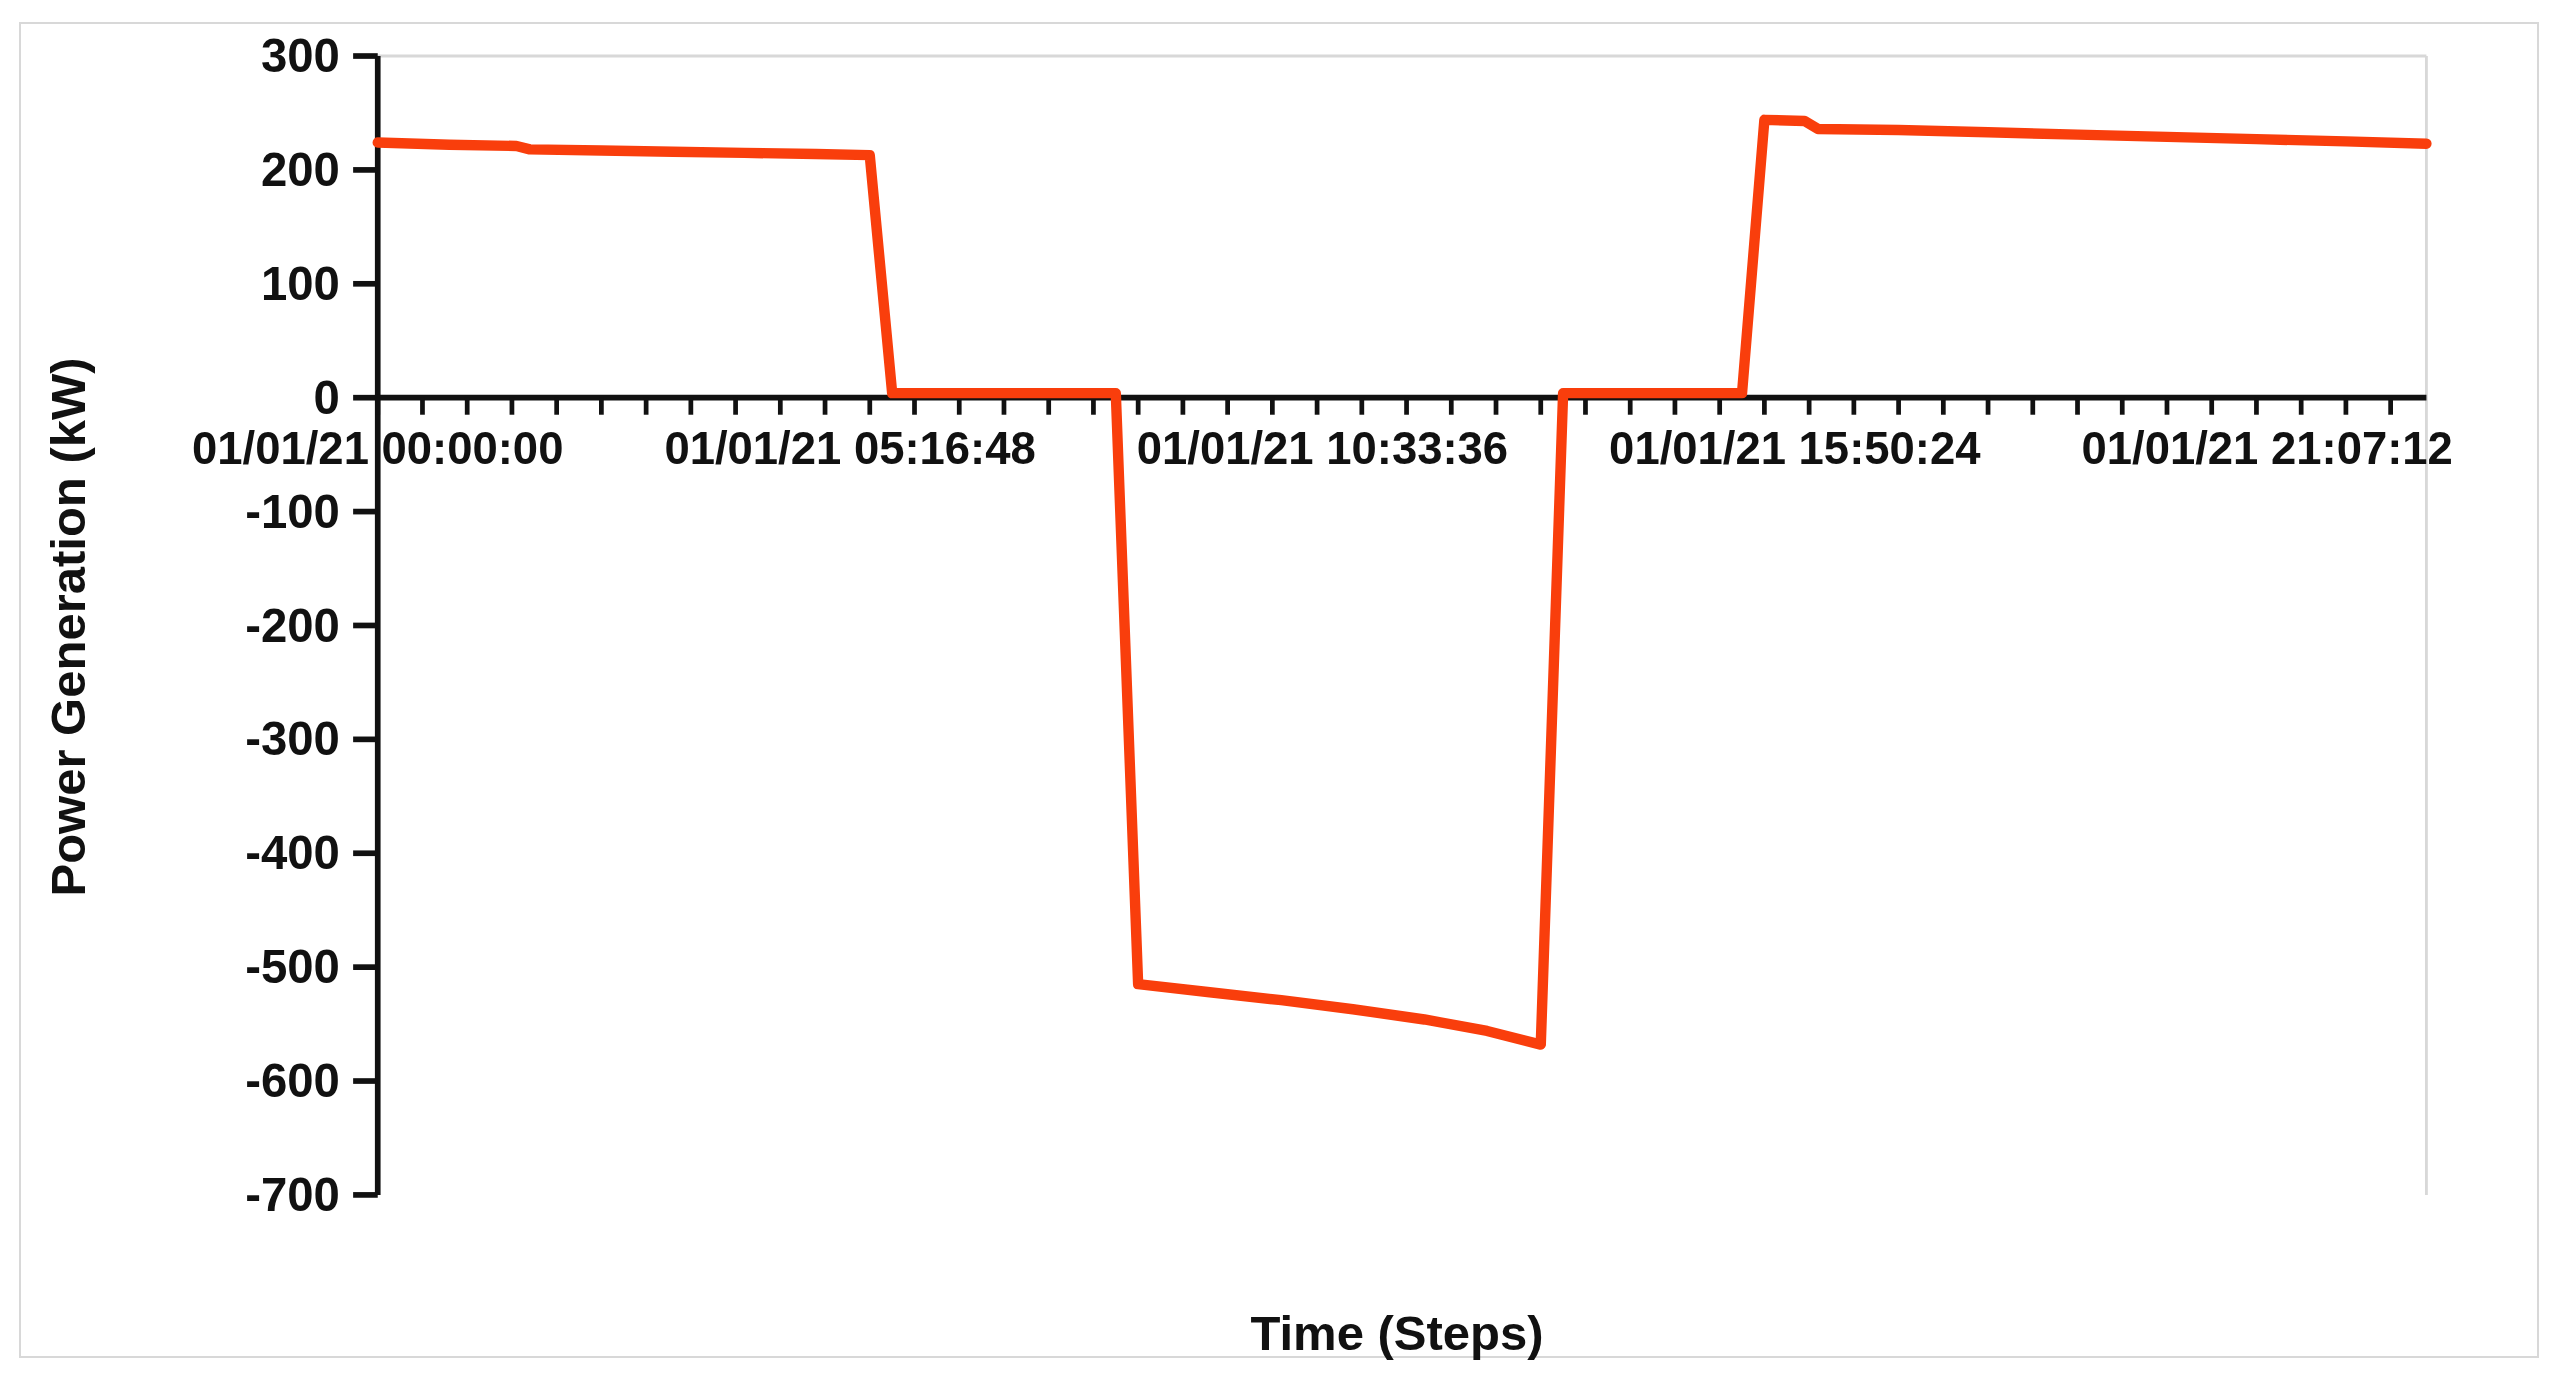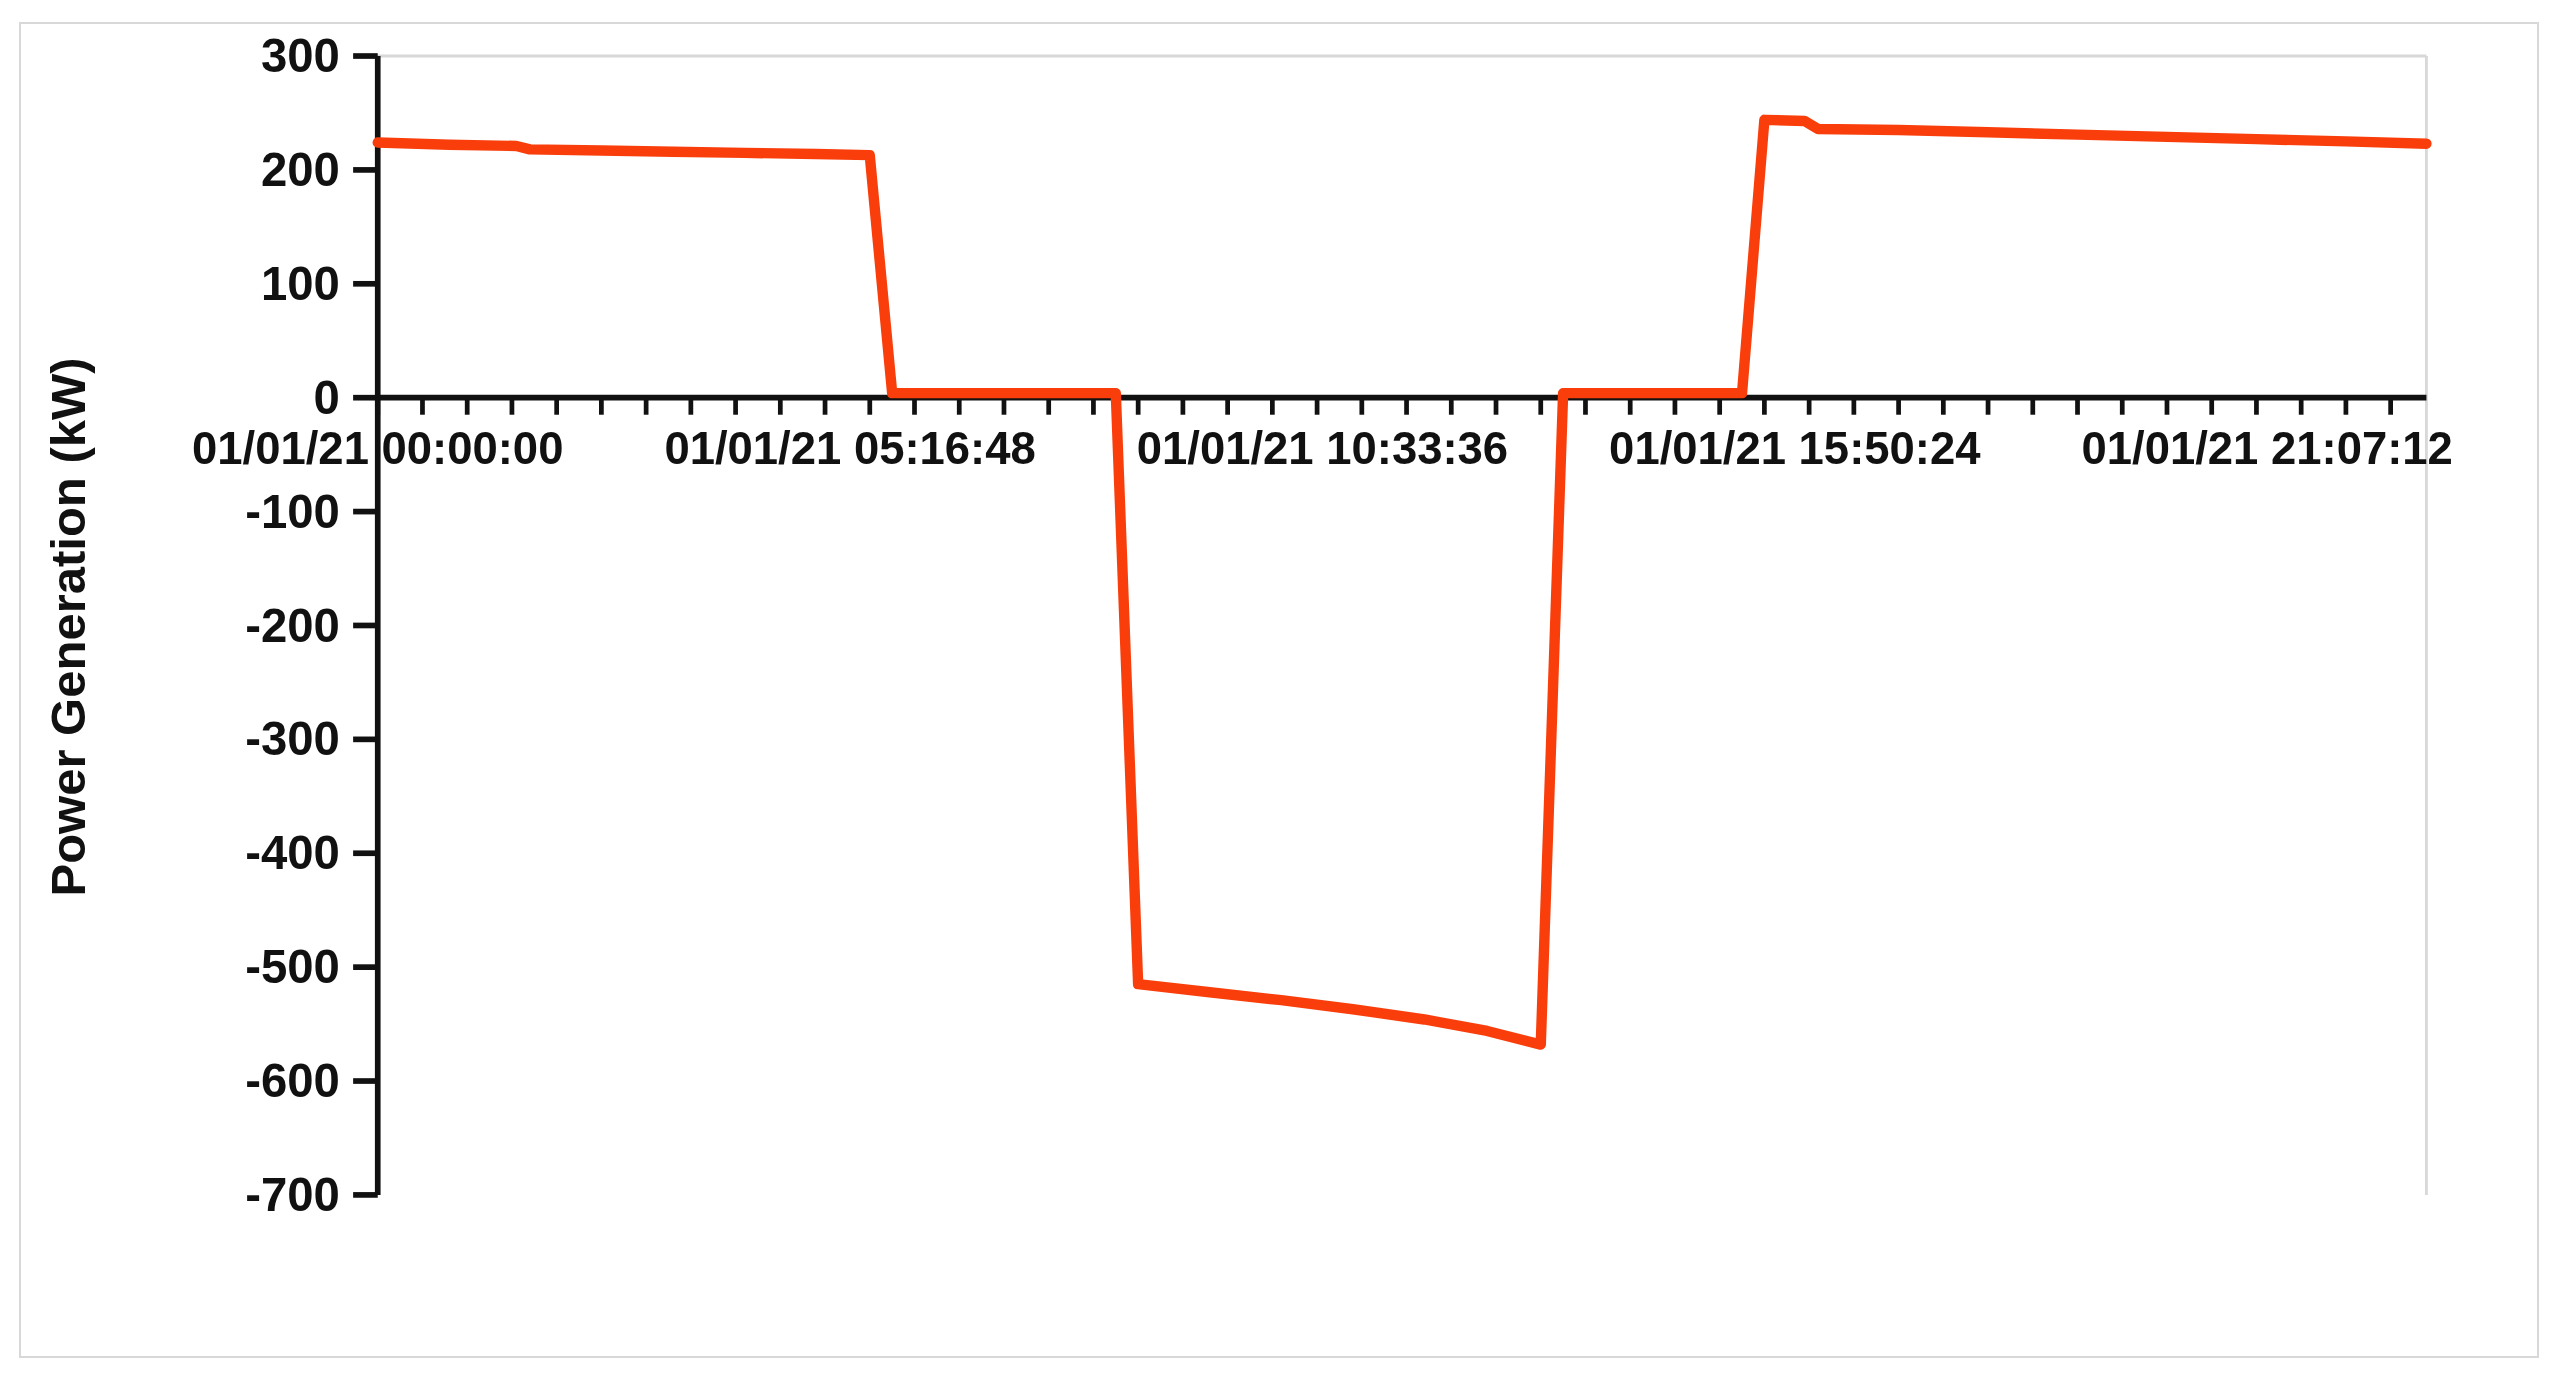--- a/index.html
+++ b/index.html
@@ -147,14 +147,15 @@
       <text x="897.9484716157206" y="489.9" text-anchor="middle" class="x-tick-label">01/01/21 05:16:48</text>
       <text x="1396.8969432314411" y="489.9" text-anchor="middle" class="x-tick-label">01/01/21 10:33:36</text>
       <text x="1895.8454148471617" y="489.9" text-anchor="middle" class="x-tick-label">01/01/21 15:50:24</text>
       <text x="2394.7938864628823" y="489.9" text-anchor="middle" class="x-tick-label">01/01/21 21:07:12</text>
       <polyline points="399.0,150.4 474.6,152.8 545.5,154.0 559.6,157.6 635.2,158.8 710.8,160.1 786.4,161.3 862.0,162.5 918.7,163.7 942.4,415.1 1013.2,415.1 1084.1,415.1 1178.6,415.1 1202.2,1039.4 1277.8,1047.9 1353.4,1056.3 1429.0,1065.9 1504.6,1076.7 1570.8,1088.8 1627.5,1103.2 1651.1,415.1 1722.0,415.1 1792.8,415.1 1840.1,415.1 1863.7,126.4 1906.2,127.6 1920.4,136.0 2005.5,137.2 2100.0,139.6 2194.5,142.0 2289.0,144.4 2383.5,146.8 2478.0,149.2 2563.0,151.6" fill="none" stroke="#F93E0C" stroke-width="11" stroke-linejoin="round" stroke-linecap="round"></polyline>
     </svg>
 
 
   <div class="y-axis-title">Power Generation (kW)</div>
 
+  <div class="x-axis-title">Time (Steps)</div>
 </div>
 
 
 </body></html>

